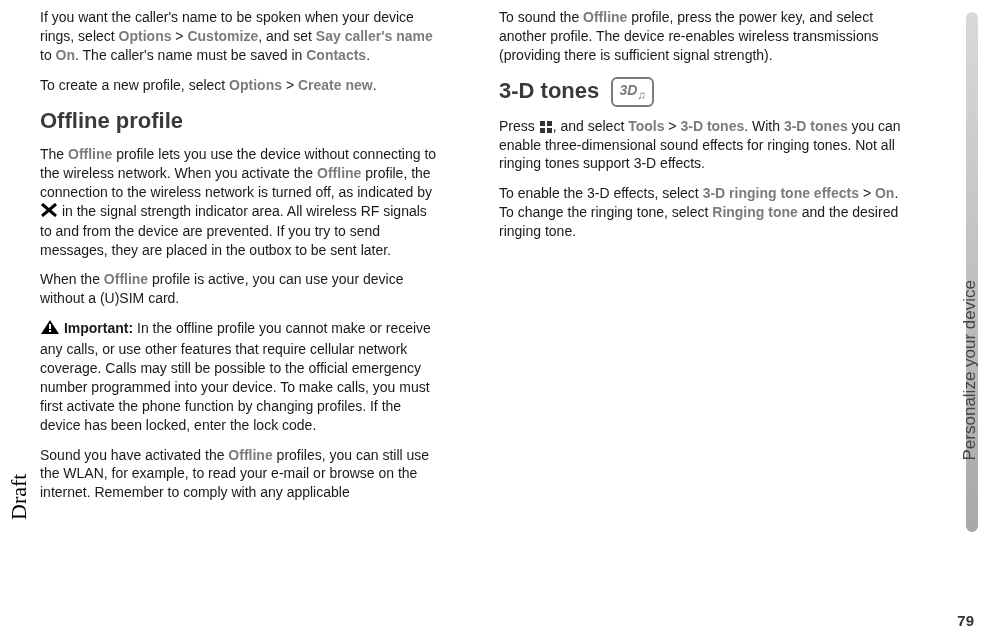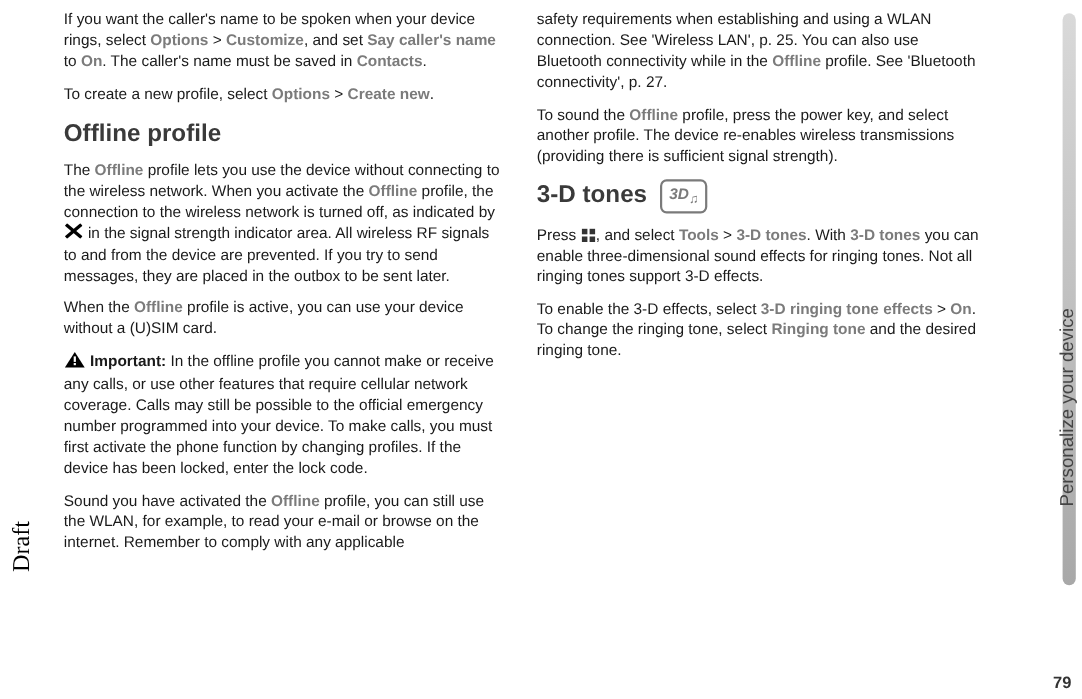--- a/index.html
+++ b/index.html
@@ -7,23 +7,24 @@
     width: 984px;
     height: 635px;
     background: #fff;
     font-family: "Trebuchet MS", "Lucida Sans", Verdana, sans-serif;
     color: #1a1a1a;
     position: relative;
     overflow: hidden;
   }
   .page {
     display: flex;
-    padding: 8px 0 0 58px;
+    padding: 8px 0 0 40px;
     height: 100%;
     position: relative;
+    gap: 29px;
   }
   .col {
     width: 430px;
     padding-right: 28px;
     font-size: 14px;
     line-height: 1.35;
   }
   .col p { margin-bottom: 11px; }
   .bold-grey { font-weight: bold; color: #7b7b7b; }
   h2 {
@@ -129,28 +130,25 @@
 
     <p>
       <span class="warn-icon"><svg width="20" height="16" viewBox="0 0 20 16">
             <polygon points="10,1 19,15 1,15" fill="#000"></polygon>
             <rect x="9" y="5" width="2" height="5" fill="#fff"></rect>
             <rect x="9" y="11" width="2" height="2" fill="#fff"></rect>
           </svg></span><b> Important:</b><span> In the offline profile you cannot make or receive any calls, or use other features that require cellular network coverage. Calls may still be possible to the official emergency number programmed into your device. To make calls, you must first activate the phone function by changing profiles. If the device has been locked, enter the lock code.</span>
     </p>
 
     <p>
-      <span>Sound you have activated the </span><span class="bold-grey">Offline</span><span> profile, you can still use the WLAN, for example, to read your e-mail or browse on the internet. Remember to comply with any applicable</span>
+      <span>Sound you have activated the </span><span class="bold-grey">Offline</span><span> profiles, you can still use the WLAN, for example, to read your e-mail or browse on the internet. Remember to comply with any applicable</span>
     </p>
   </div>
 
   <div class="col">
-    <p>
-      <span>safety requirements when establishing and using a WLAN connection. See 'Wireless LAN', p. 25. You can also use Bluetooth connectivity while in the </span><span class="bold-grey">Offline</span><span> profile. See 'Bluetooth connectivity', p. 27.</span>
-    </p>
 
     <p>
       <span>To sound the </span><span class="bold-grey">Offline</span><span> profile, press the power key, and select another profile. The device re-enables wireless transmissions (providing there is sufficient signal strength).</span>
     </p>
 
     <h2>
       <span>3-D tones</span>
       <span class="icon-box"><b>3D</b><sub>♫</sub></span>
     </h2>
 

